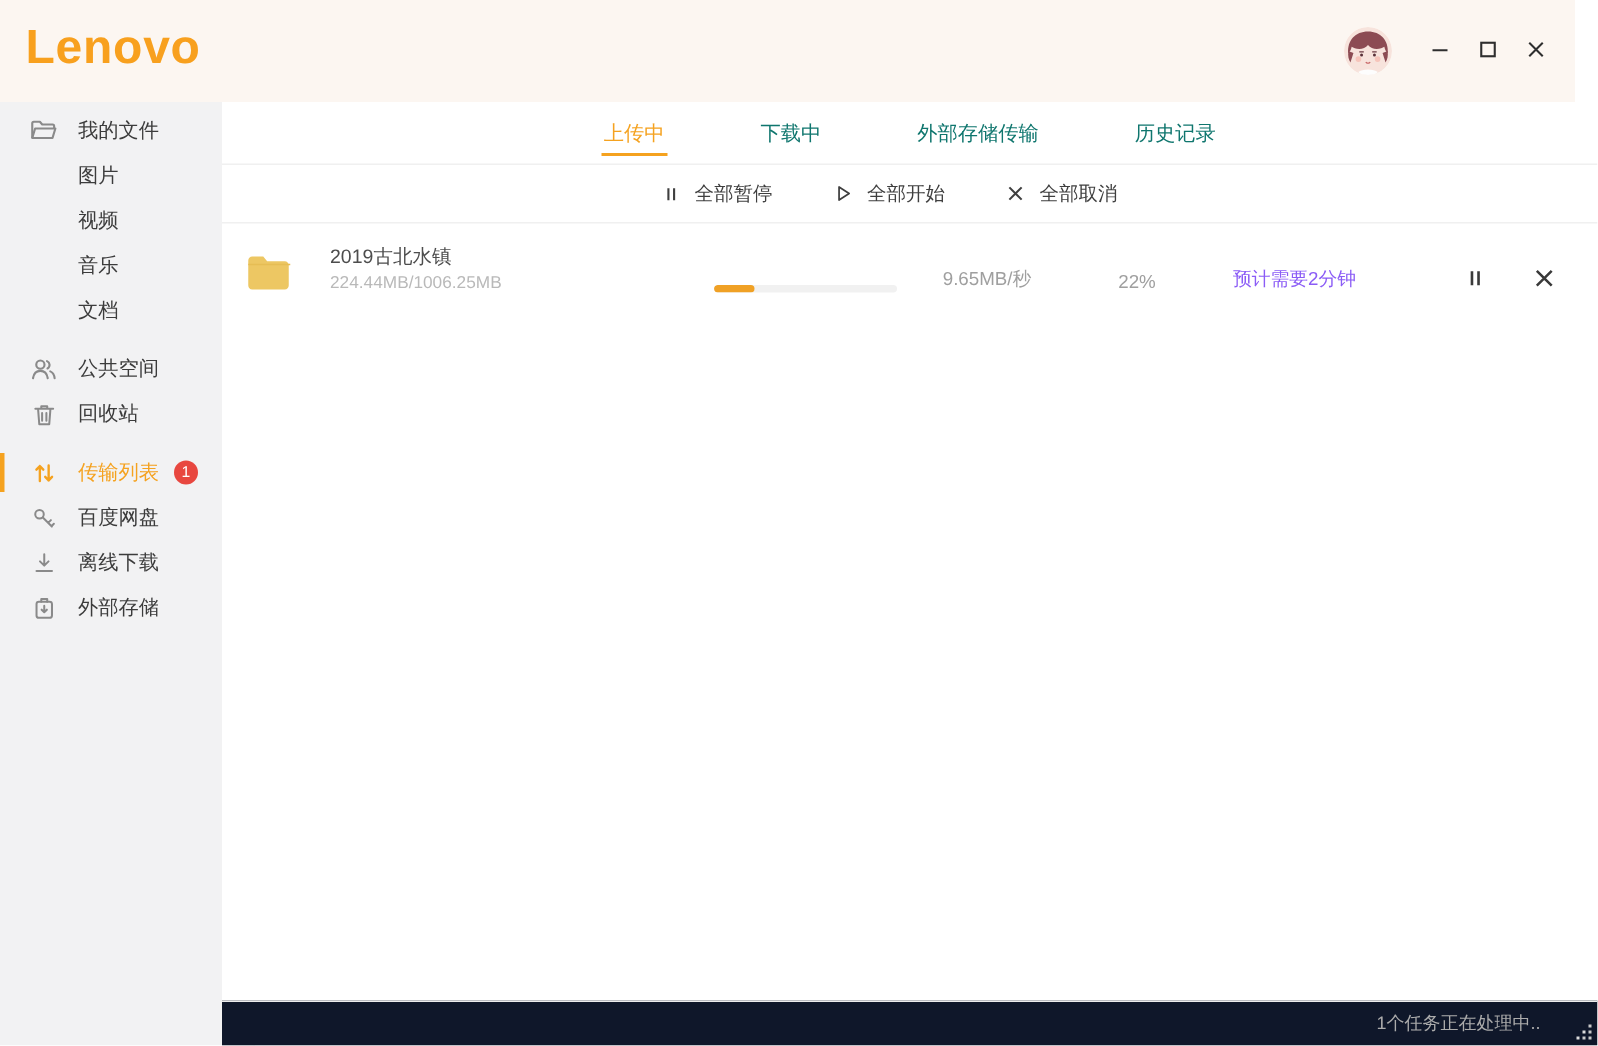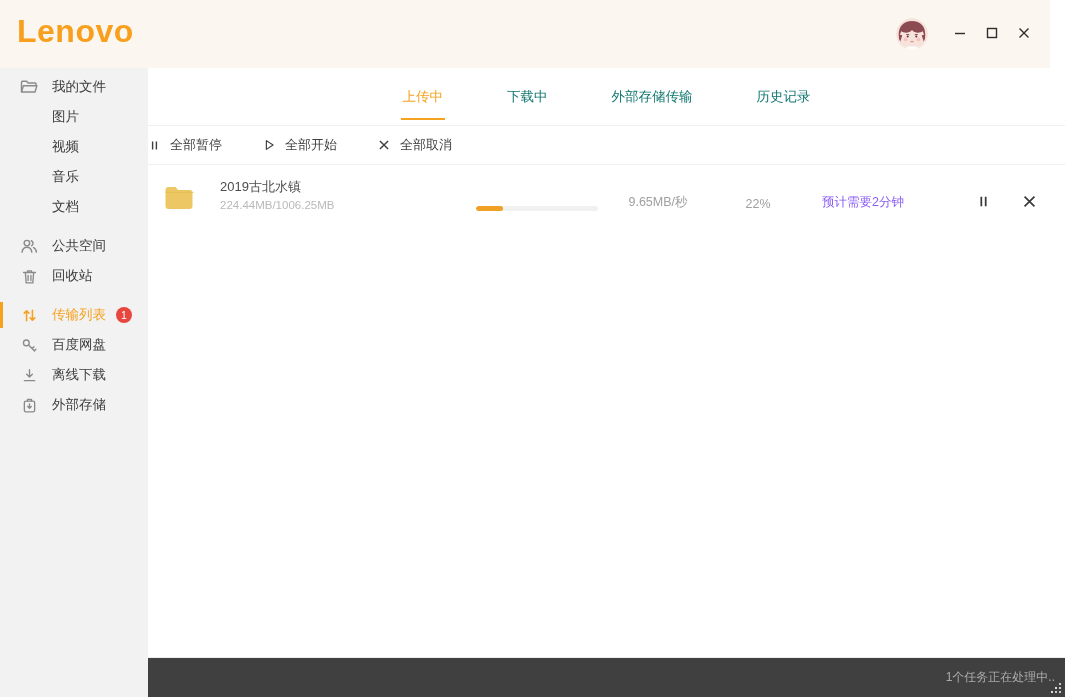--- a/index.html
+++ b/index.html
@@ -19,41 +19,41 @@
   .sidebar { position:absolute; top:68px; left:0; width:170px; bottom:0; background:#f2f2f3; border-right:1px solid #ebebeb; padding-top:4px; }
   .side-group { margin-bottom:9px; }
   .side-item { height:30px; display:flex; align-items:center; padding-left:19px; position:relative; color:#3c3c3c; font-size:13.5px; }
   .side-item .sicon { width:20px; height:20px; margin-right:13px; display:flex; align-items:center; justify-content:center; flex:0 0 20px; }
   .side-item.sub { padding-left:52px; }
   .side-item.active { color:#f5a21f; }
   .side-item.active::before { content:''; position:absolute; left:0; top:2px; bottom:2px; width:3px; background:#f5a21f; }
   .badge { margin-left:10px; min-width:16px; height:16px; padding:0 3px; border-radius:8px; background:#e8473f; color:#fff; font-size:10.5px; display:flex; align-items:center; justify-content:center; }
   
   .main { position:absolute; top:68px; left:148px; right:0; bottom:0; background:#fff; }
-  .tabs { height:58px; border-bottom:1px solid #f0f0f0; display:flex; justify-content:center; align-items:center; gap:60px; }
+  .tabs { height:42px; border-bottom:1px solid #f0f0f0; display:flex; justify-content:center; align-items:center; gap:60px; }
   .tab { font-size:13.5px; color:#0f766e; height:100%; display:flex; align-items:center; position:relative; padding:0 2px; }
   .tab.active { color:#f5a21f; }
   .tab.active::after { content:''; position:absolute; left:0; right:0; bottom:5px; height:2px; background:#f5a21f; }
-  .toolbar { height:39px; border-bottom:1px solid #f0f0f0; display:flex; justify-content:flex-start; align-items:center; padding-right:27px; gap:40px; }
+  .toolbar { height:39px; border-bottom:1px solid #f0f0f0; display:flex; justify-content:center; align-items:center; padding-right:27px; gap:40px; }
   .tool-btn { display:flex; align-items:center; gap:9px; font-size:13px; color:#3f3f3f; }
   
   .transfer-row { height:46px; display:flex; align-items:flex-end; padding-left:16px; }
   .t-folder { flex:0 0 30px; height:26px; margin-top:2px; }
   .t-name-block { margin-left:26px; flex:0 0 256px; display:flex; flex-direction:column; gap:3px; }
   .t-name { font-size:13px; color:#4d4d4d; }
   .t-size { font-size:11.5px; color:#b9b9b9; }
   .t-progress { flex:0 0 122px; height:5px; background:#f1f1f1; border-radius:3px; overflow:hidden; }
   .t-progress-fill { height:100%; background:#f0a125; border-radius:3px; width:0; }
   .t-speed { flex:0 0 120px; text-align:center; font-size:12.5px; color:#9f9f9f; }
   .t-percent { flex:0 0 80px; text-align:center; font-size:12.5px; color:#9f9f9f; }
   .t-eta { flex:0 0 130px; text-align:center; font-size:12.5px; color:#8b5cf6; }
   .t-controls { margin-left:auto; display:flex; align-items:center; gap:26px; padding-right:26px; }
   .t-btn { width:20px; height:20px; display:flex; align-items:center; justify-content:center; }
   
-  .statusbar { position:absolute; bottom:0; left:0; right:0; height:40px; border-top:1px solid #ededed; display:flex; align-items:center; justify-content:flex-end; padding-right:10px; font-size:12px; color:#ababab; background:#404040; }
+  .statusbar { position:absolute; bottom:0; left:0; right:0; height:30px; border-top:1px solid #ededed; display:flex; align-items:center; justify-content:flex-end; padding-right:38px; font-size:12px; color:#ababab; background:#0f172a; }
   .grip { position:absolute; right:3px; bottom:3px; }
 </style>
 </head>
 <body>
 
 <div class="header">
   <div class="logo">Lenovo</div>
 
   <div class="avatar">
     <svg viewBox="0 0 32 32" width="32" height="32">

